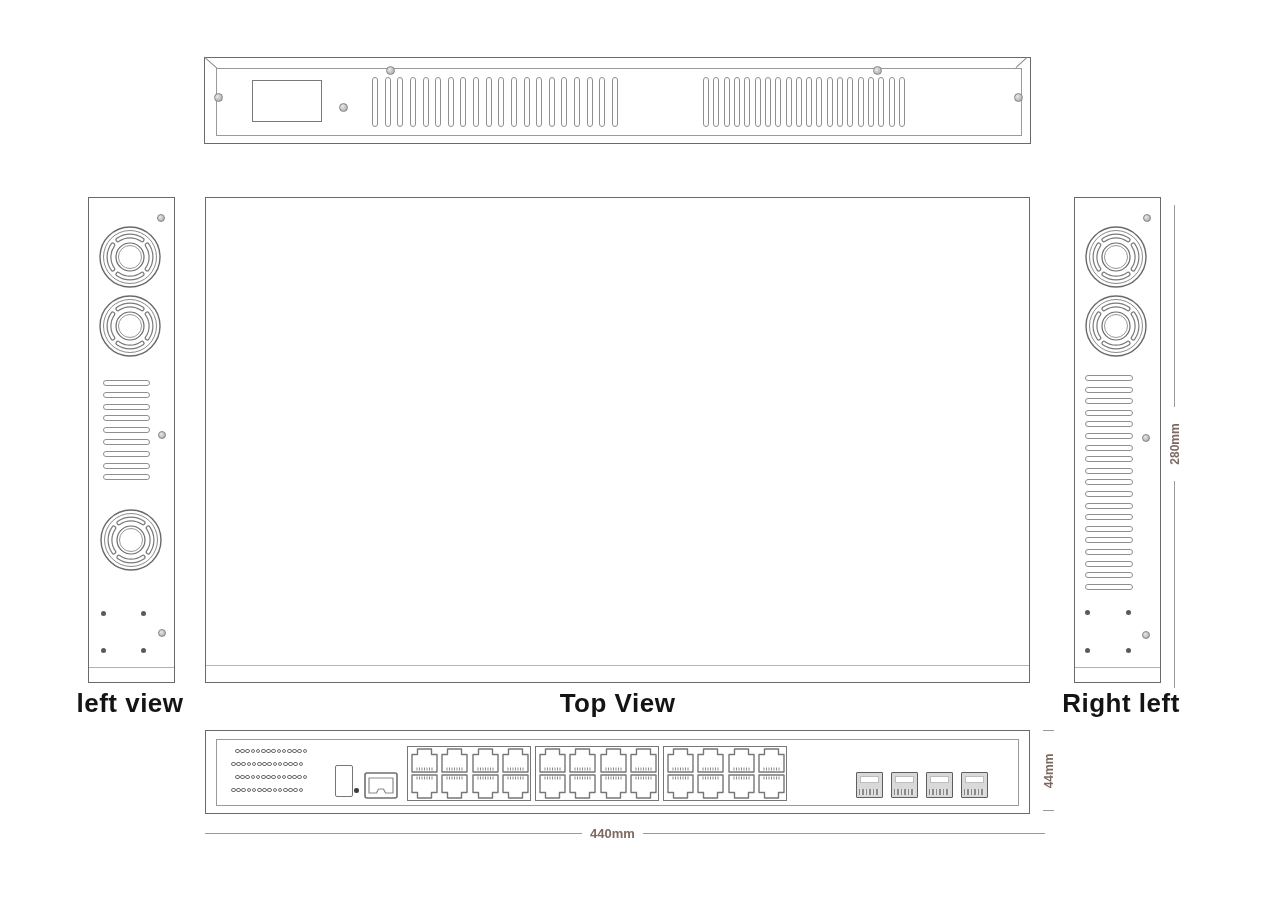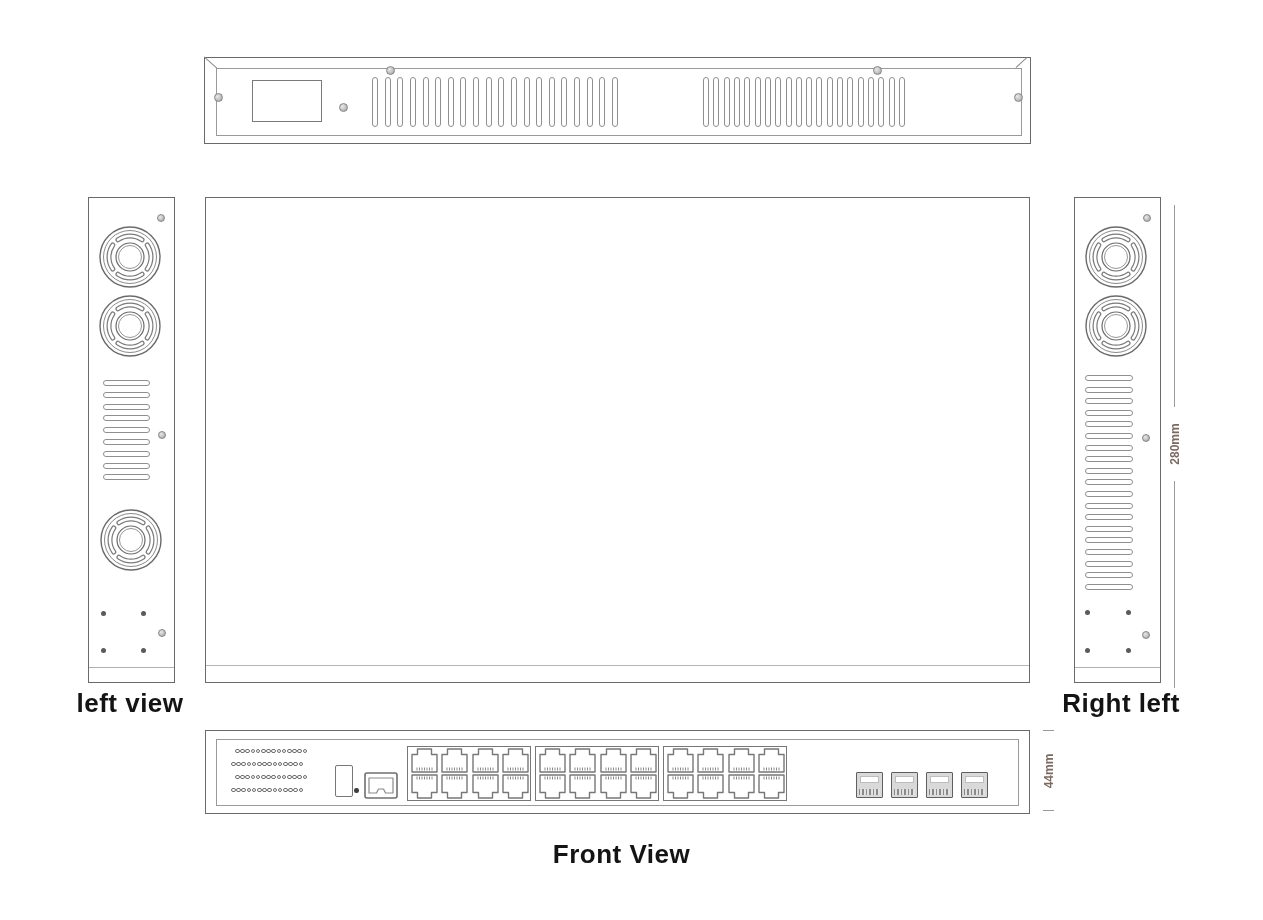--- a/index.html
+++ b/index.html
@@ -535,23 +535,28 @@
         <div style="position: absolute; box-sizing: border-box; left: 3px; top: 3px; width: 19px; height: 7px; background: rgb(255, 255, 255); border: 1px solid rgb(189, 189, 189);"></div>
         <div style="position: absolute; box-sizing: border-box; left: 2px; top: 16px; width: 21px; height: 6px; background: repeating-linear-gradient(90deg, rgb(138, 138, 138) 0px, rgb(138, 138, 138) 1.5px, rgb(226, 226, 226) 1.5px, rgb(226, 226, 226) 3.5px);"></div>
       </div>
       <div style="position: absolute; box-sizing: border-box; left: 961px; top: 772px; width: 27px; height: 26px; border: 1px solid rgb(95, 95, 95); background: rgb(217, 217, 217); border-radius: 1px;">
         <div style="position: absolute; box-sizing: border-box; left: 3px; top: 3px; width: 19px; height: 7px; background: rgb(255, 255, 255); border: 1px solid rgb(189, 189, 189);"></div>
         <div style="position: absolute; box-sizing: border-box; left: 2px; top: 16px; width: 21px; height: 6px; background: repeating-linear-gradient(90deg, rgb(138, 138, 138) 0px, rgb(138, 138, 138) 1.5px, rgb(226, 226, 226) 1.5px, rgb(226, 226, 226) 3.5px);"></div>
       </div>
     </div>
 
   <div class="view-label" id="lbl-left">left view</div>
+  <div class="view-label" id="lbl-top">Top View</div>
   <div class="view-label" id="lbl-right">Right left</div>
-  <div class="view-label" id="lbl-front">Front View</div>
-
+
+  <div id="dim-440">
+    <div class="dline l1"></div>
+    <div class="dtext">440mm</div>
+    <div class="dline l2"></div>
+  </div>
 
   <div id="dim-44">
     <div class="tick t1"></div>
     <div class="dtext">44mm</div>
     <div class="tick t2"></div>
   </div>
 
   <div id="dim-280">
     <div class="vline v1"></div>
     <div class="dtext">280mm</div>

